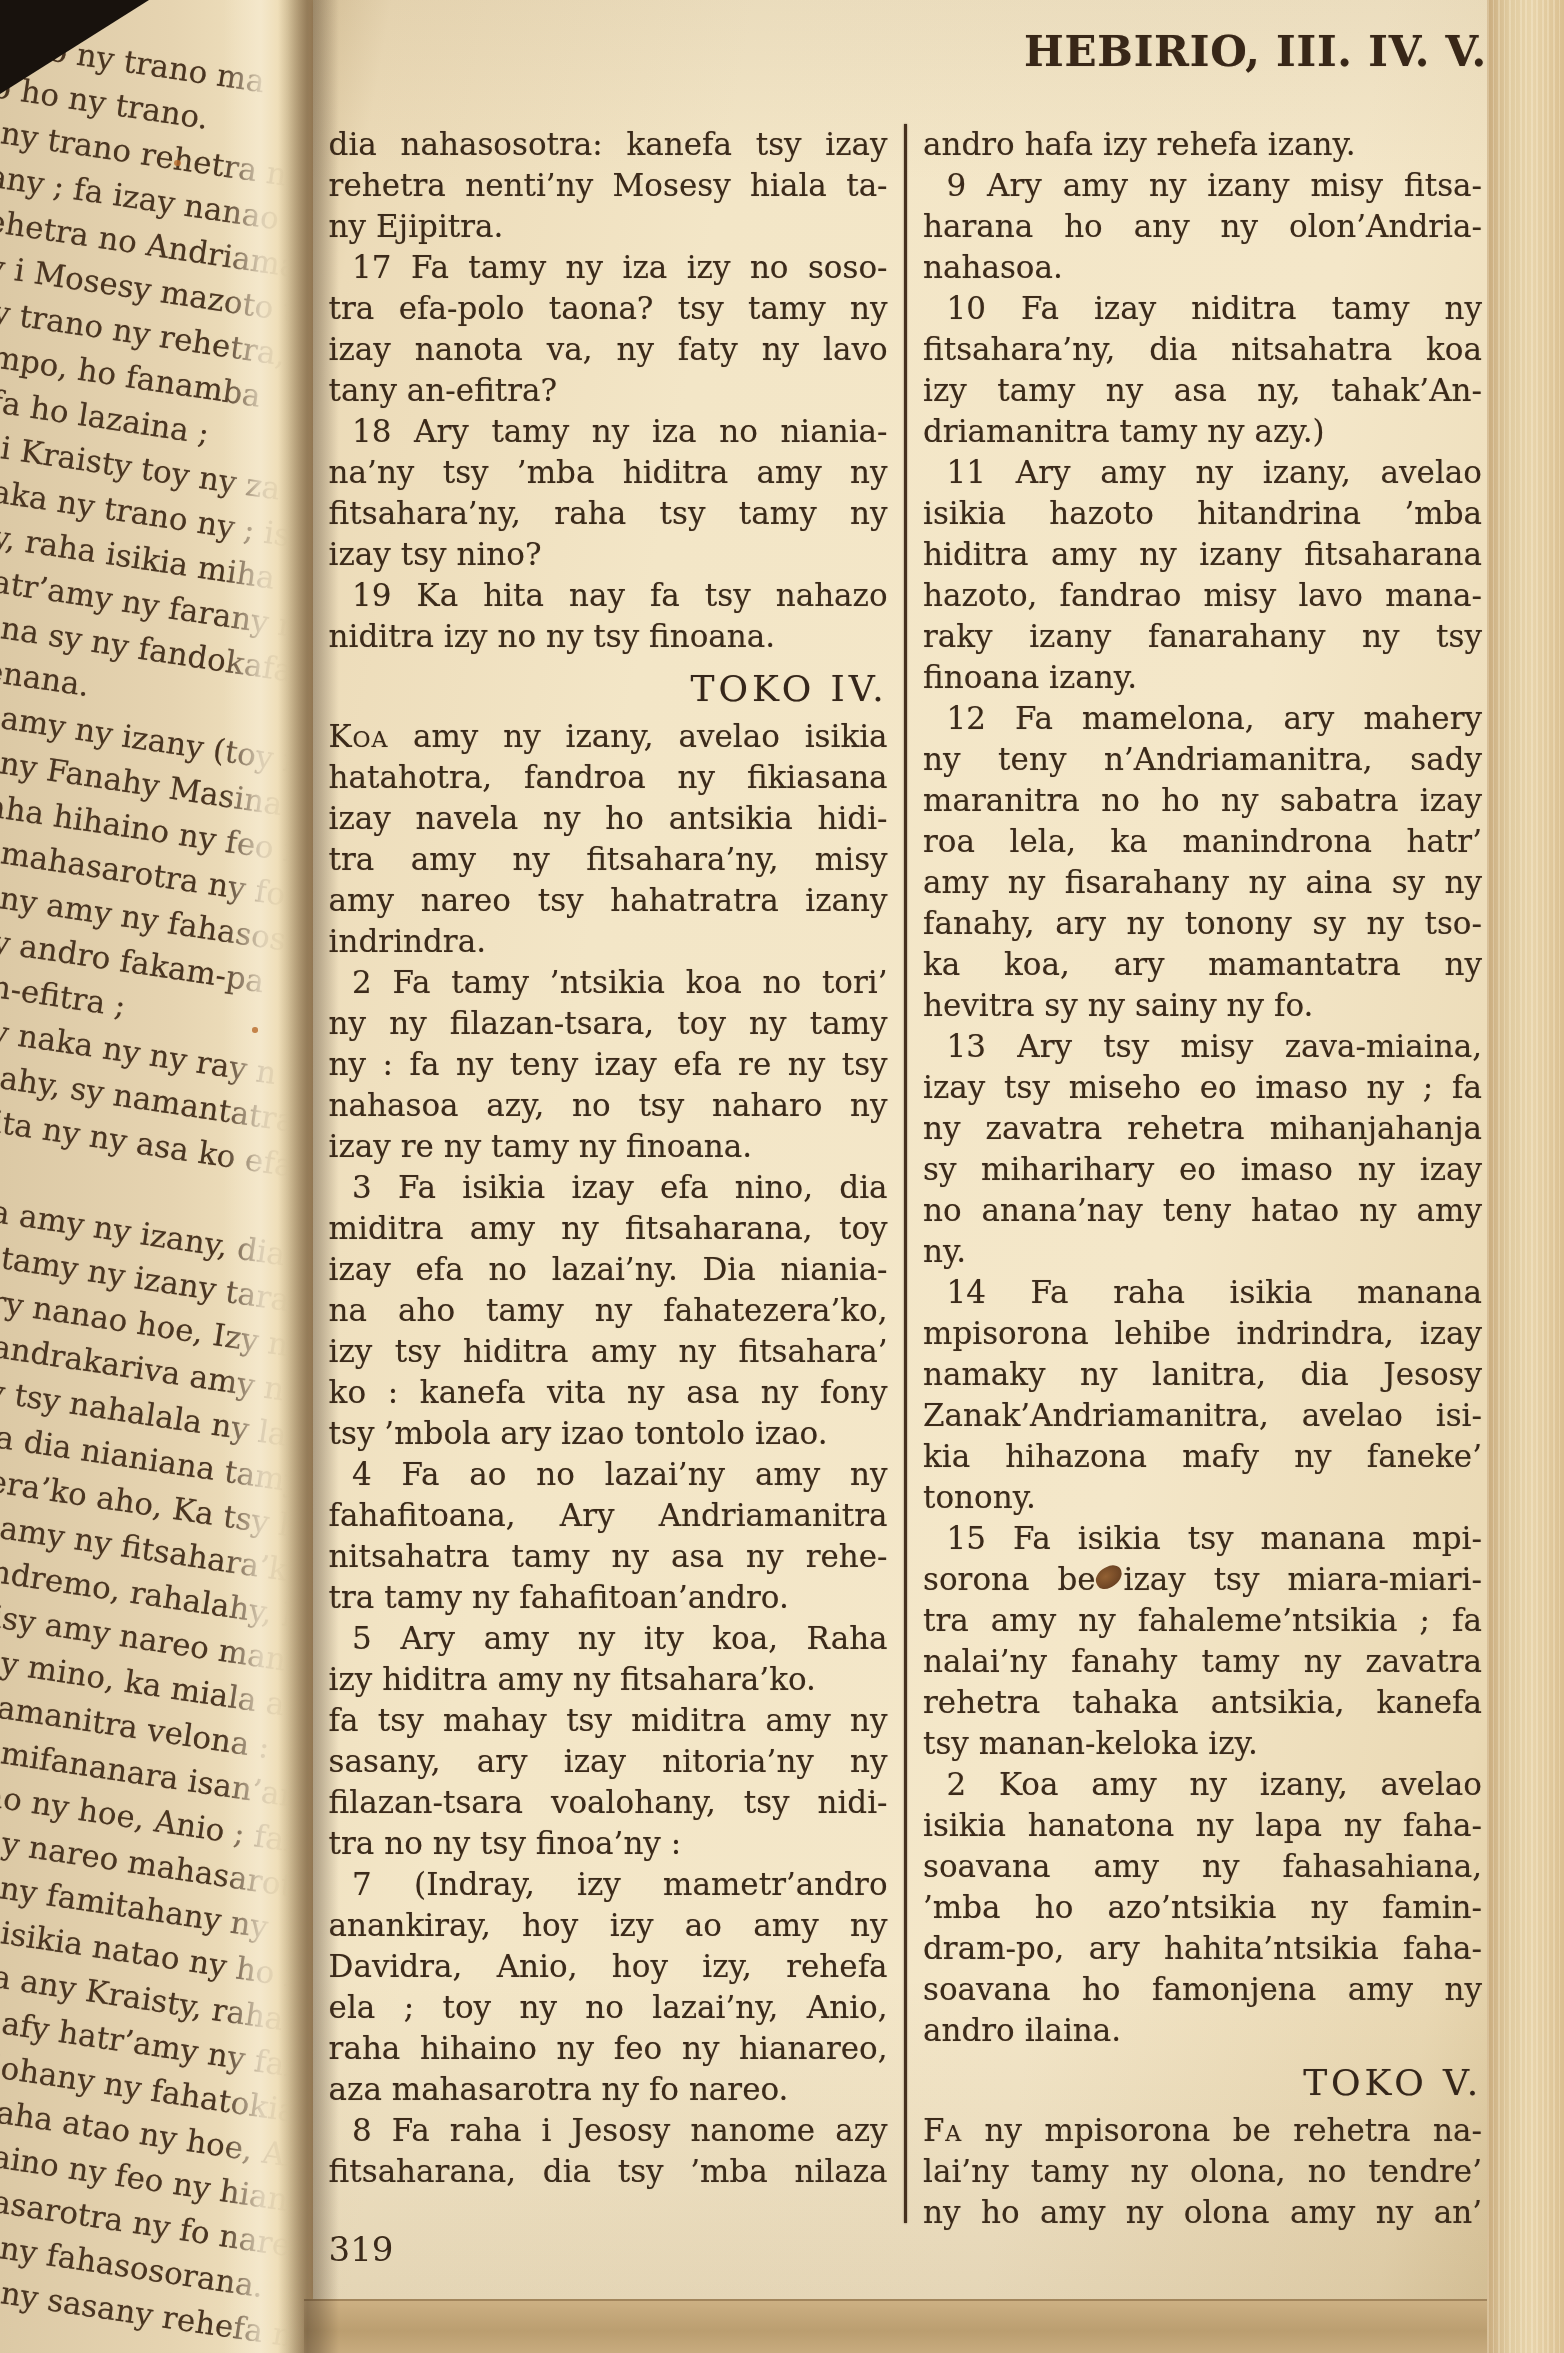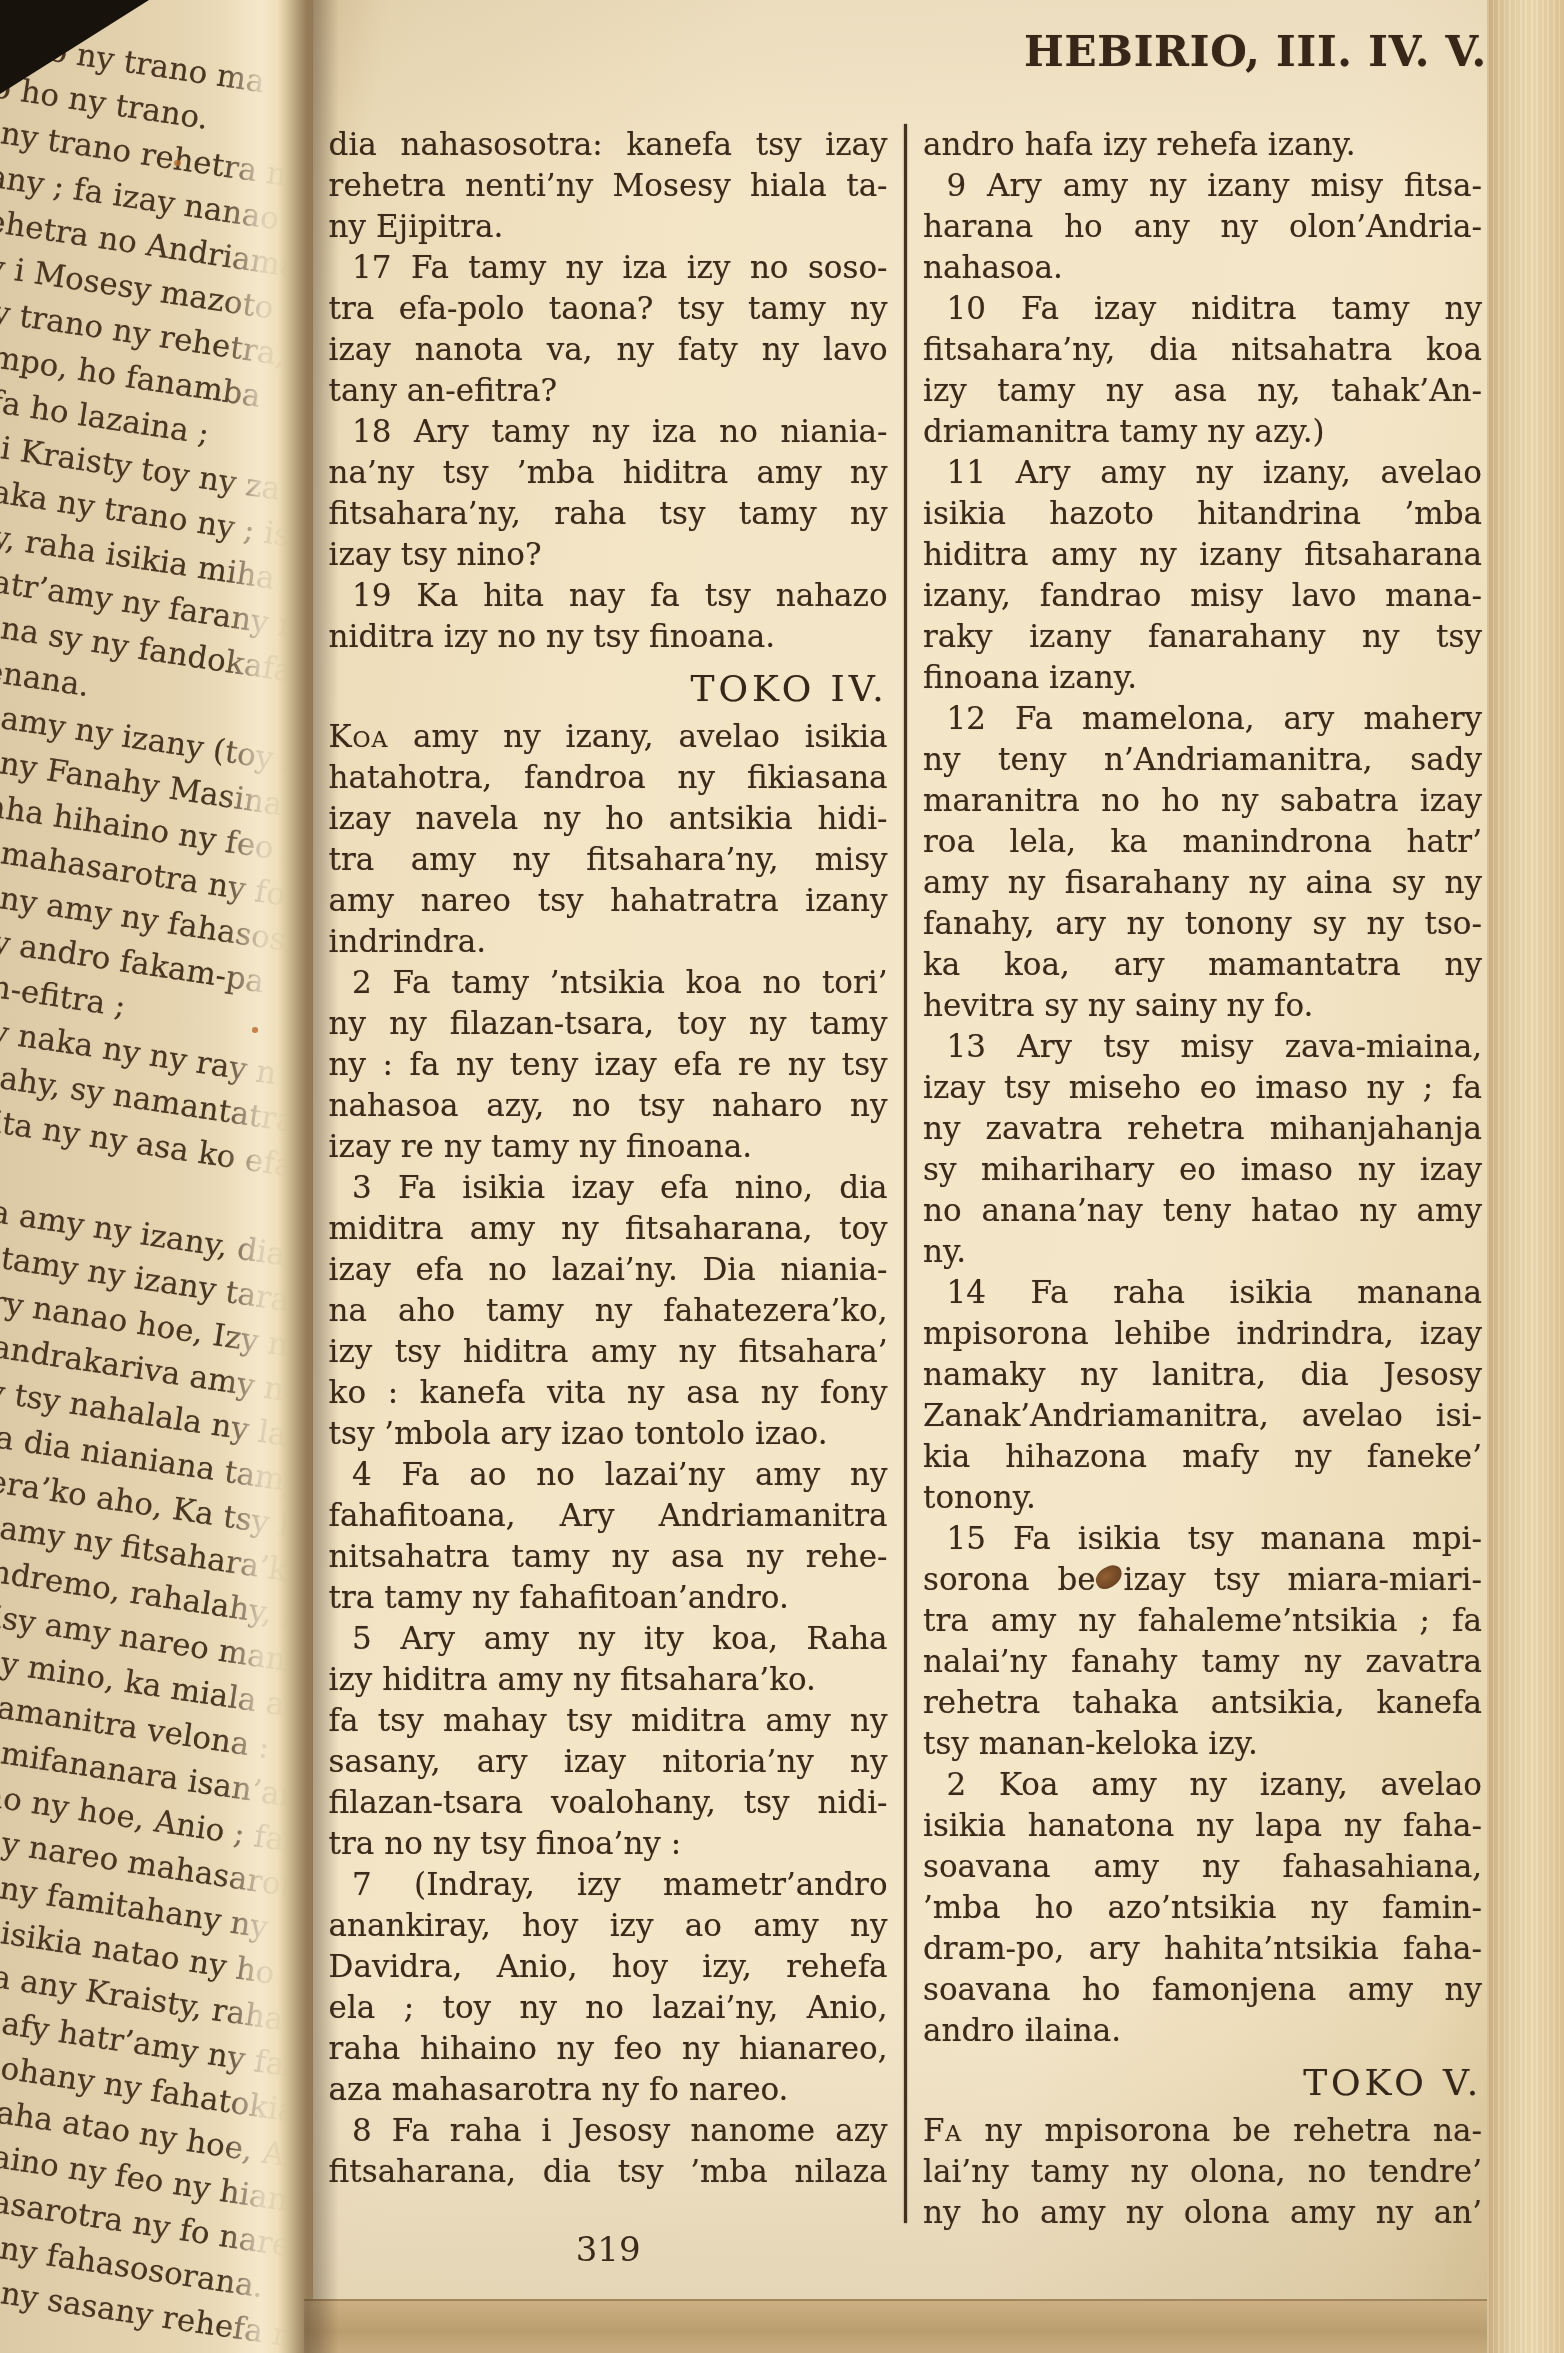--- a/index.html
+++ b/index.html
@@ -61,21 +61,21 @@
   .line.just { white-space:normal; text-align:justify; -moz-text-align-last:justify; text-align-last:justify; }
   .line.indent { text-indent:23.5px; }
   .line.heading {
     height:59px; line-height:63px; white-space:normal;
     text-align:right; font-size:36px; letter-spacing:3.9px; text-indent:0;
     color:#35261a;
   }
   .sc { font-variant:small-caps; letter-spacing:0.8px; }
   .pagenum {
     position:absolute; left:15.6px; top:2229px; width:559px;
-    text-align:center; font-size:34px; color:#3b2a1a;
+    text-align:left; font-size:34px; color:#3b2a1a;
   }
   .blot {
     position:absolute; left:782px; top:1567px; width:28px; height:20.3px;
     border-radius:55% 45% 60% 40%;
     background:radial-gradient(ellipse at 40% 40%, #8a5526 0%, #5f3414 70%, rgba(95,52,20,.4) 100%);
     transform:rotate(-28deg); opacity:.92;
   }
   .speck { position:absolute; border-radius:50%; background:#b86a2a; opacity:.8; }
   .speck.s1 { left:-139px; top:160px; width:7px; height:6.3px; }
   .speck.s2 { left:-61px; top:1027px; width:5.5px; height:5.5px; }
@@ -215,21 +215,21 @@
         <div class="line body indent just">9 Ary amy ny izany misy fitsa-</div>
         <div class="line body just">harana ho any ny olon’Andria-</div>
         <div class="line body">nahasoa.</div>
         <div class="line body indent just">10 Fa izay niditra tamy ny</div>
         <div class="line body just">fitsahara’ny, dia nitsahatra koa</div>
         <div class="line body just">izy tamy ny asa ny, tahak’An-</div>
         <div class="line body">driamanitra tamy ny azy.)</div>
         <div class="line body indent just">11 Ary amy ny izany, avelao</div>
         <div class="line body just">isikia hazoto hitandrina ’mba</div>
         <div class="line body just">hiditra amy ny izany fitsaharana</div>
-        <div class="line body just">izany, fandrao misy lavo mana-</div>
+        <div class="line body just">hazoto, fandrao misy lavo mana-</div>
         <div class="line body just">raky izany fanarahany ny tsy</div>
         <div class="line body">finoana izany.</div>
         <div class="line body indent just">12 Fa mamelona, ary mahery</div>
         <div class="line body just">ny teny n’Andriamanitra, sady</div>
         <div class="line body just">maranitra no ho ny sabatra izay</div>
         <div class="line body just">roa lela, ka manindrona hatr’</div>
         <div class="line body just">amy ny fisarahany ny aina sy ny</div>
         <div class="line body just">fanahy, ary ny tonony sy ny tso-</div>
         <div class="line body just">ka koa, ary mamantatra ny</div>
         <div class="line body">hevitra sy ny sainy ny fo.</div>

